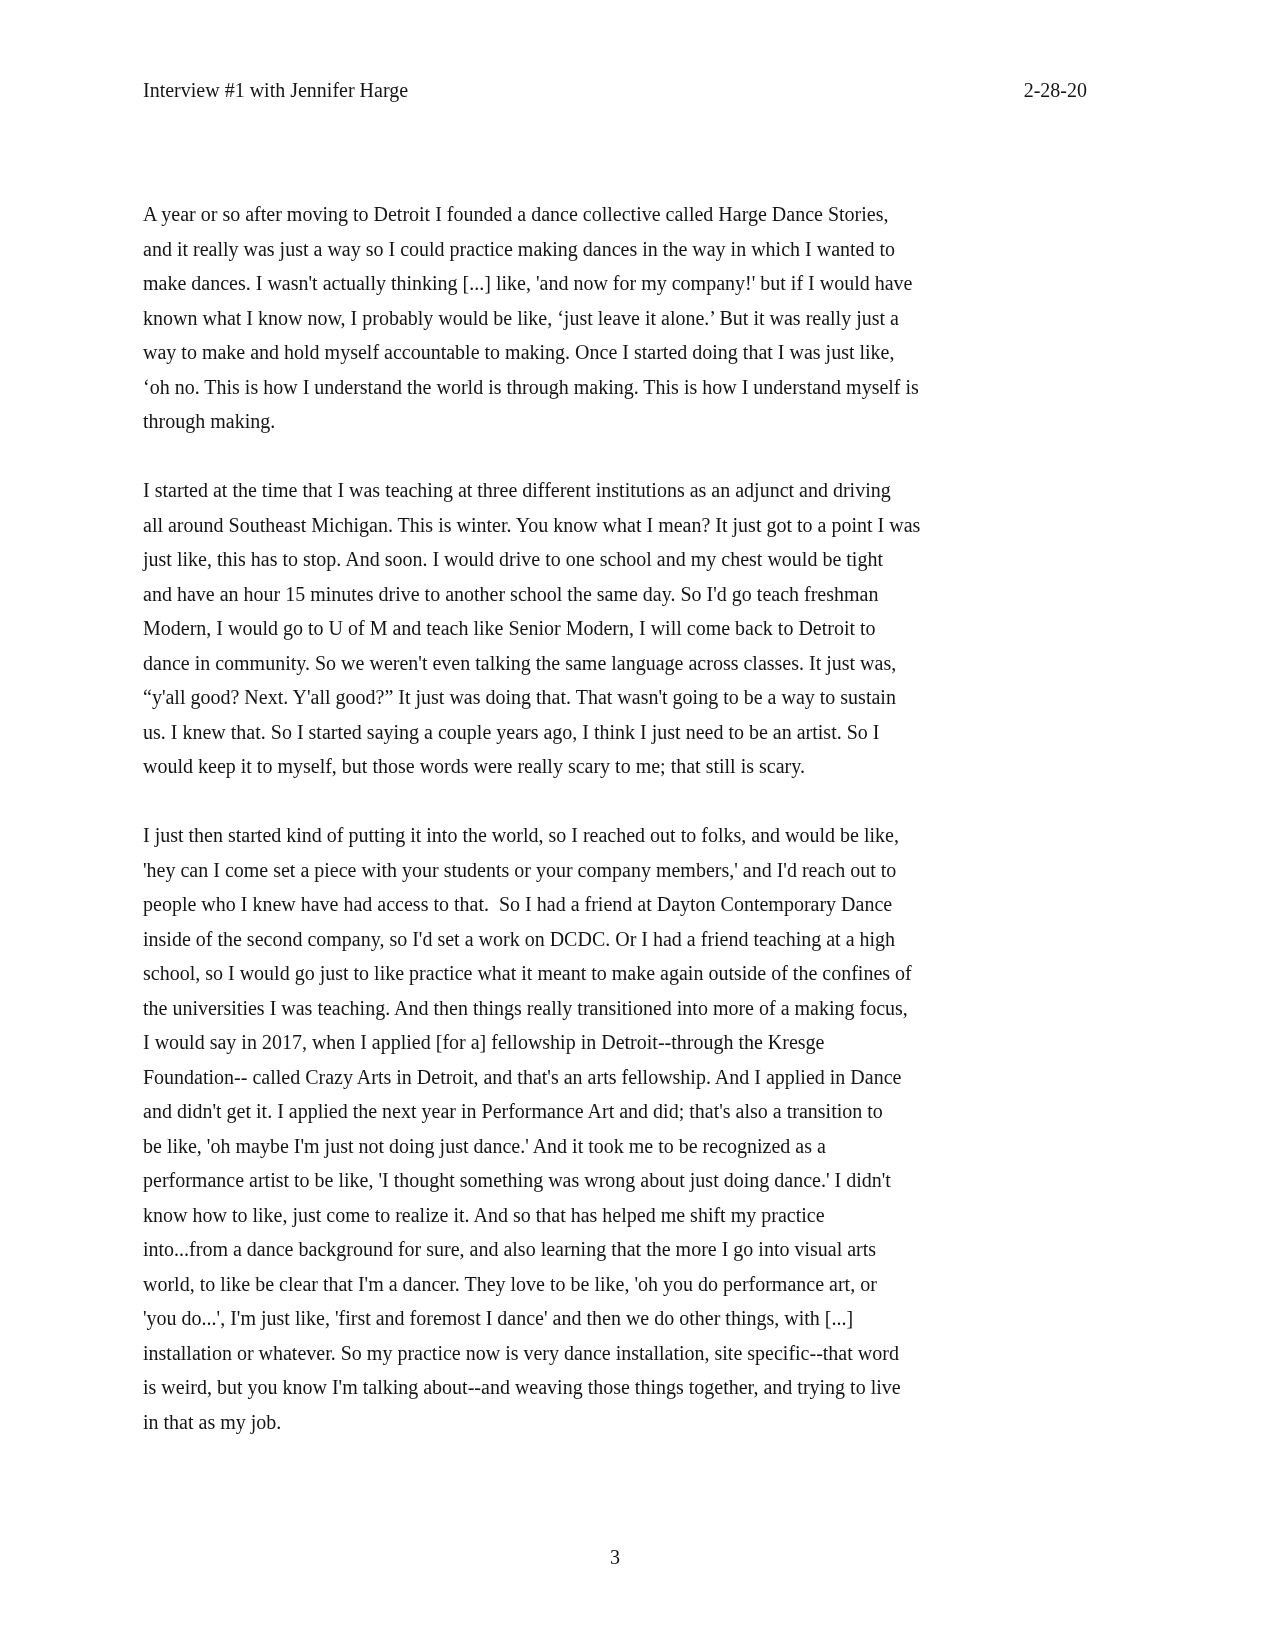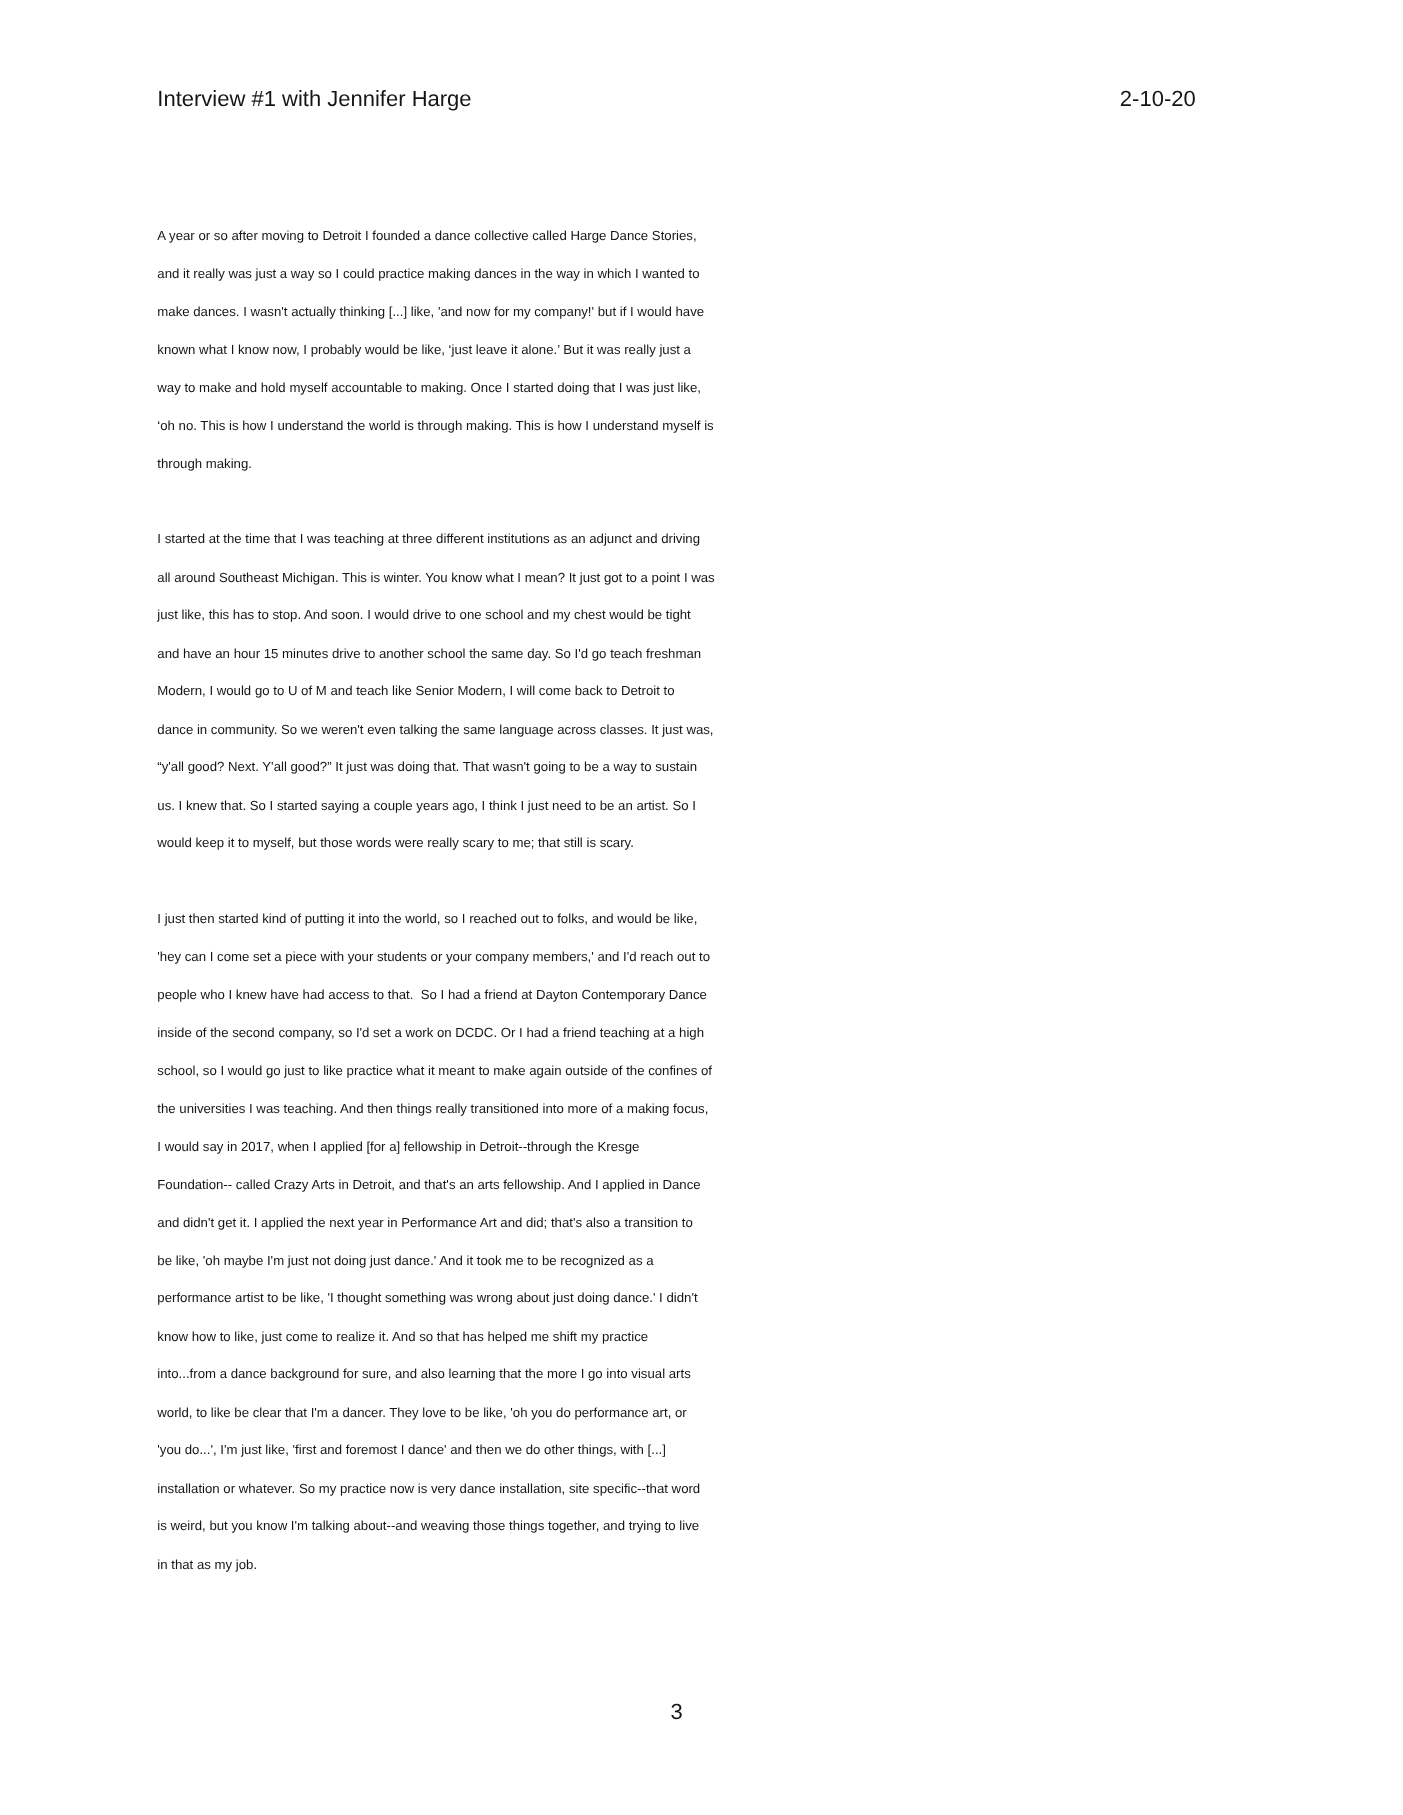--- a/index.html
+++ b/index.html
@@ -5,21 +5,21 @@
   html, body {
     margin: 0;
     padding: 0;
     background: #ffffff;
   }
   .page {
     position: relative;
     width: 1230px;
     height: 1650px;
     background: #ffffff;
-    font-family: Liberation Sans, sans-serif;
+    font-family: Liberation Serif, serif;
     color: #151515;
     overflow: hidden;
   }
   .header {
     position: absolute;
     left: 143px;
     right: 143px;
     top: 74px;
     font-size: 20px;
     line-height: 33px;
@@ -27,21 +27,21 @@
   .header-row {
     display: flex;
     justify-content: space-between;
     align-items: baseline;
   }
   .body {
     position: absolute;
     left: 143px;
     right: 110px;
     top: 197px;
-    font-size: 12px;
+    font-size: 20px;
     line-height: 34.5px;
   }
   .para {
     white-space: pre;
     margin: 0 0 34.5px 0;
   }
   .footer {
     position: absolute;
     left: 0;
     right: 0;
@@ -52,21 +52,21 @@
   }
 </style>
 </head>
 <body>
 
 <div class="page">
 
   <div class="header">
     <div class="header-row">
       <span>Interview #1 with Jennifer Harge</span>
-      <span>2-10-20</span>
+      <span>2-28-20</span>
     </div>
   </div>
 
   <div class="body">
     <div class="para">A year or so after moving to Detroit I founded a dance collective called Harge Dance Stories,
 and it really was just a way so I could practice making dances in the way in which I wanted to
 make dances. I wasn't actually thinking [...] like, 'and now for my company!' but if I would have
 known what I know now, I probably would be like, ‘just leave it alone.’ But it was really just a
 way to make and hold myself accountable to making. Once I started doing that I was just like,
 ‘oh no. This is how I understand the world is through making. This is how I understand myself is

